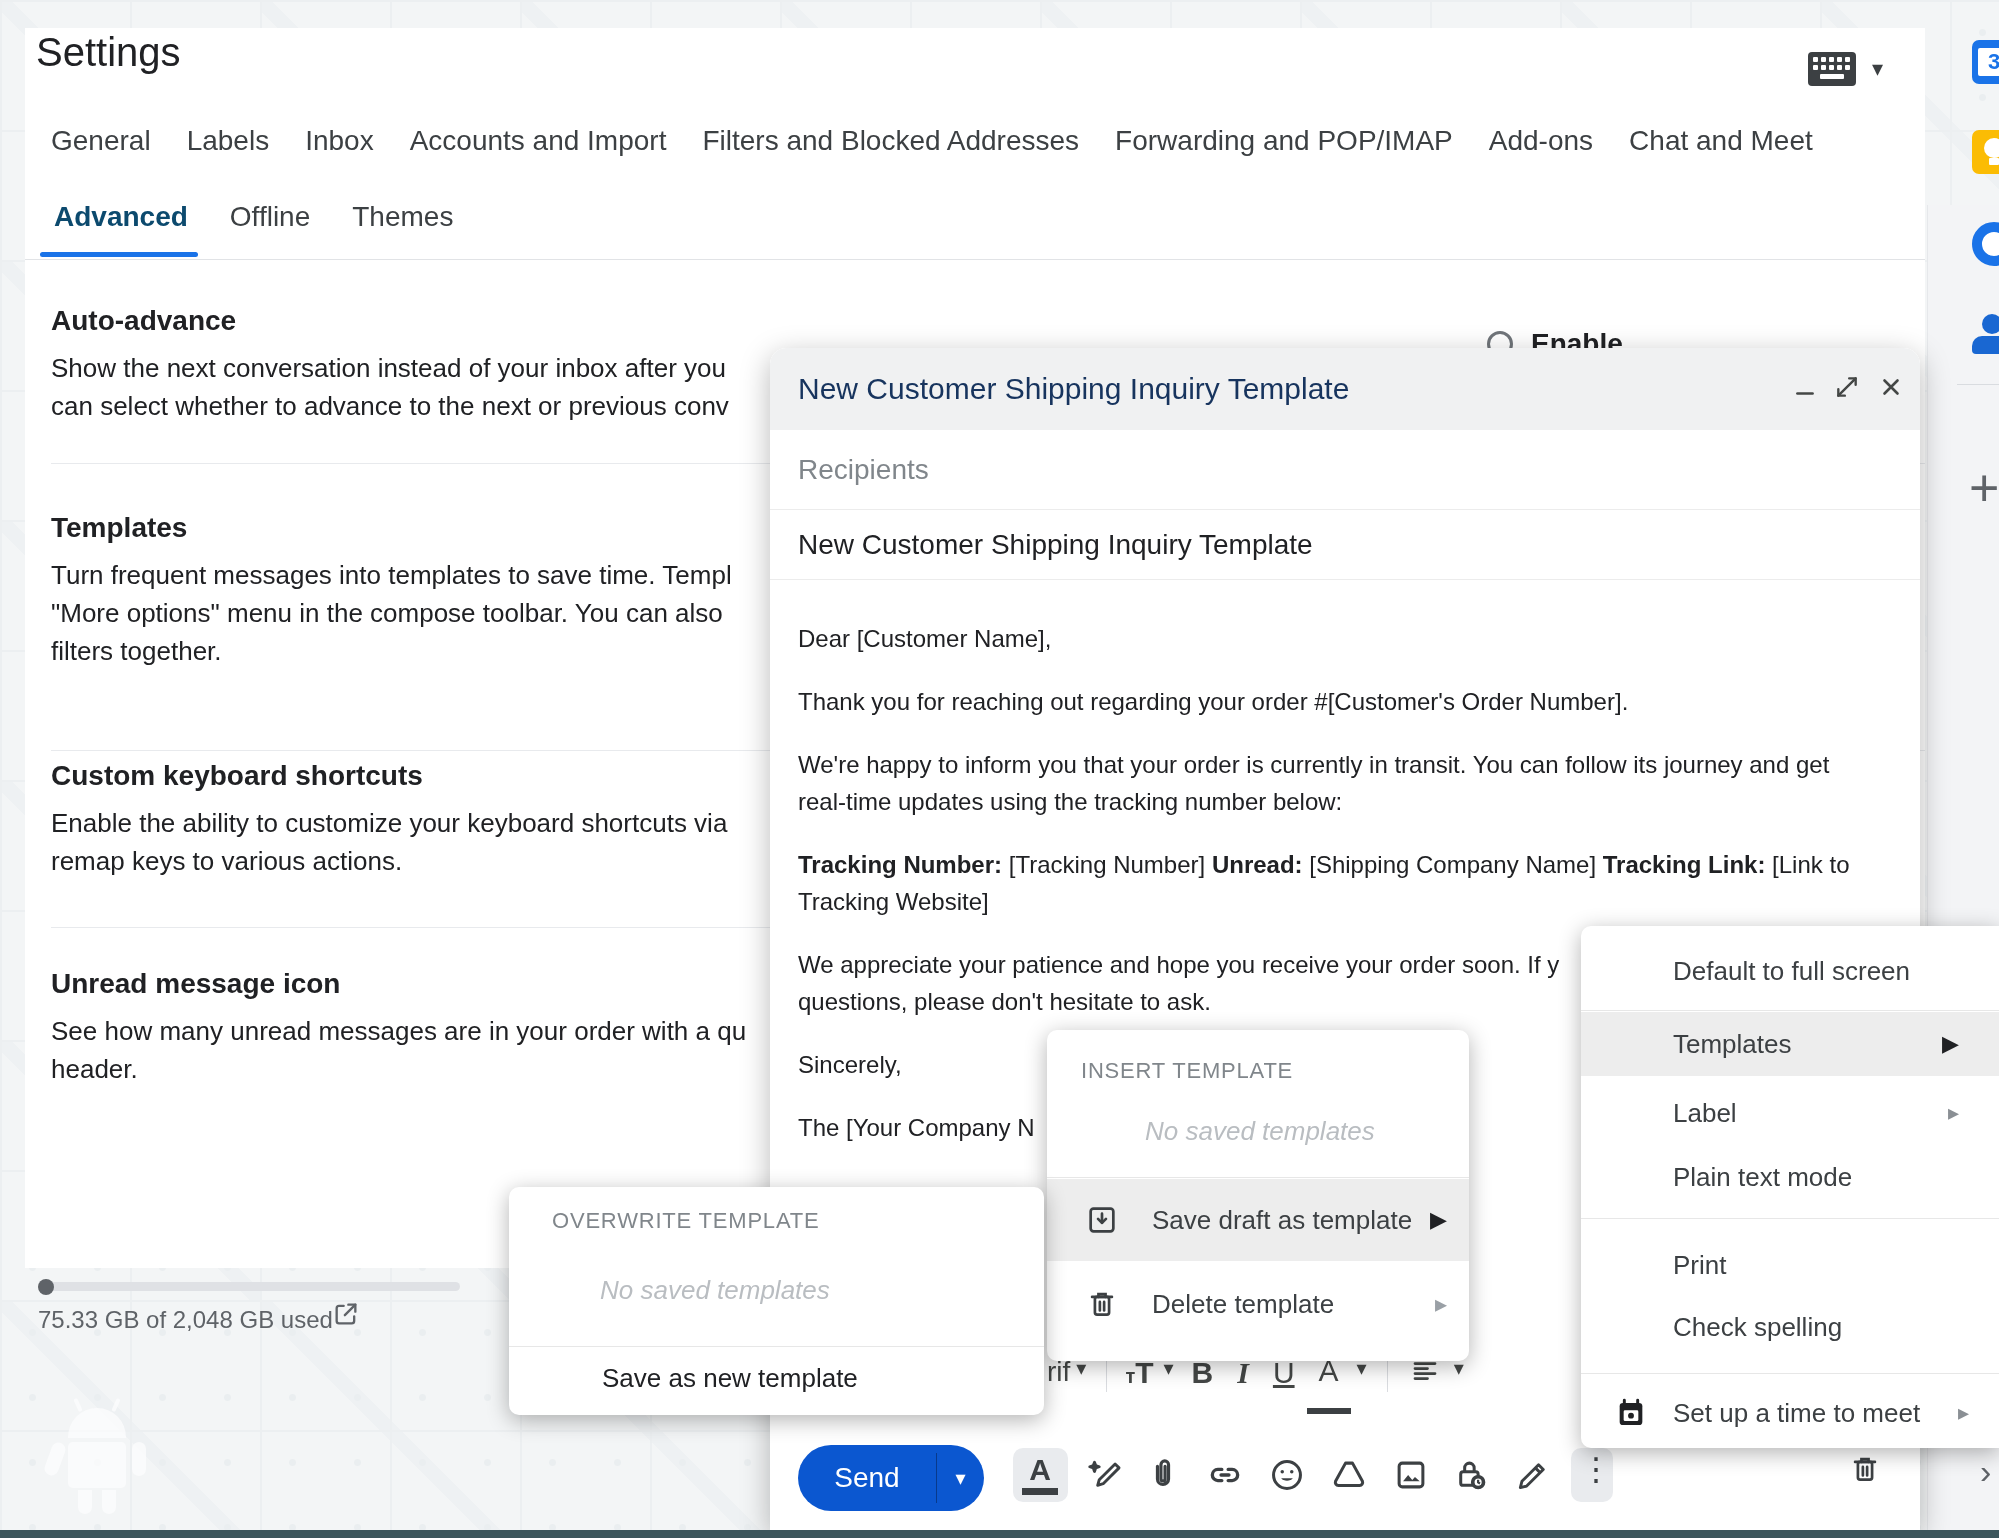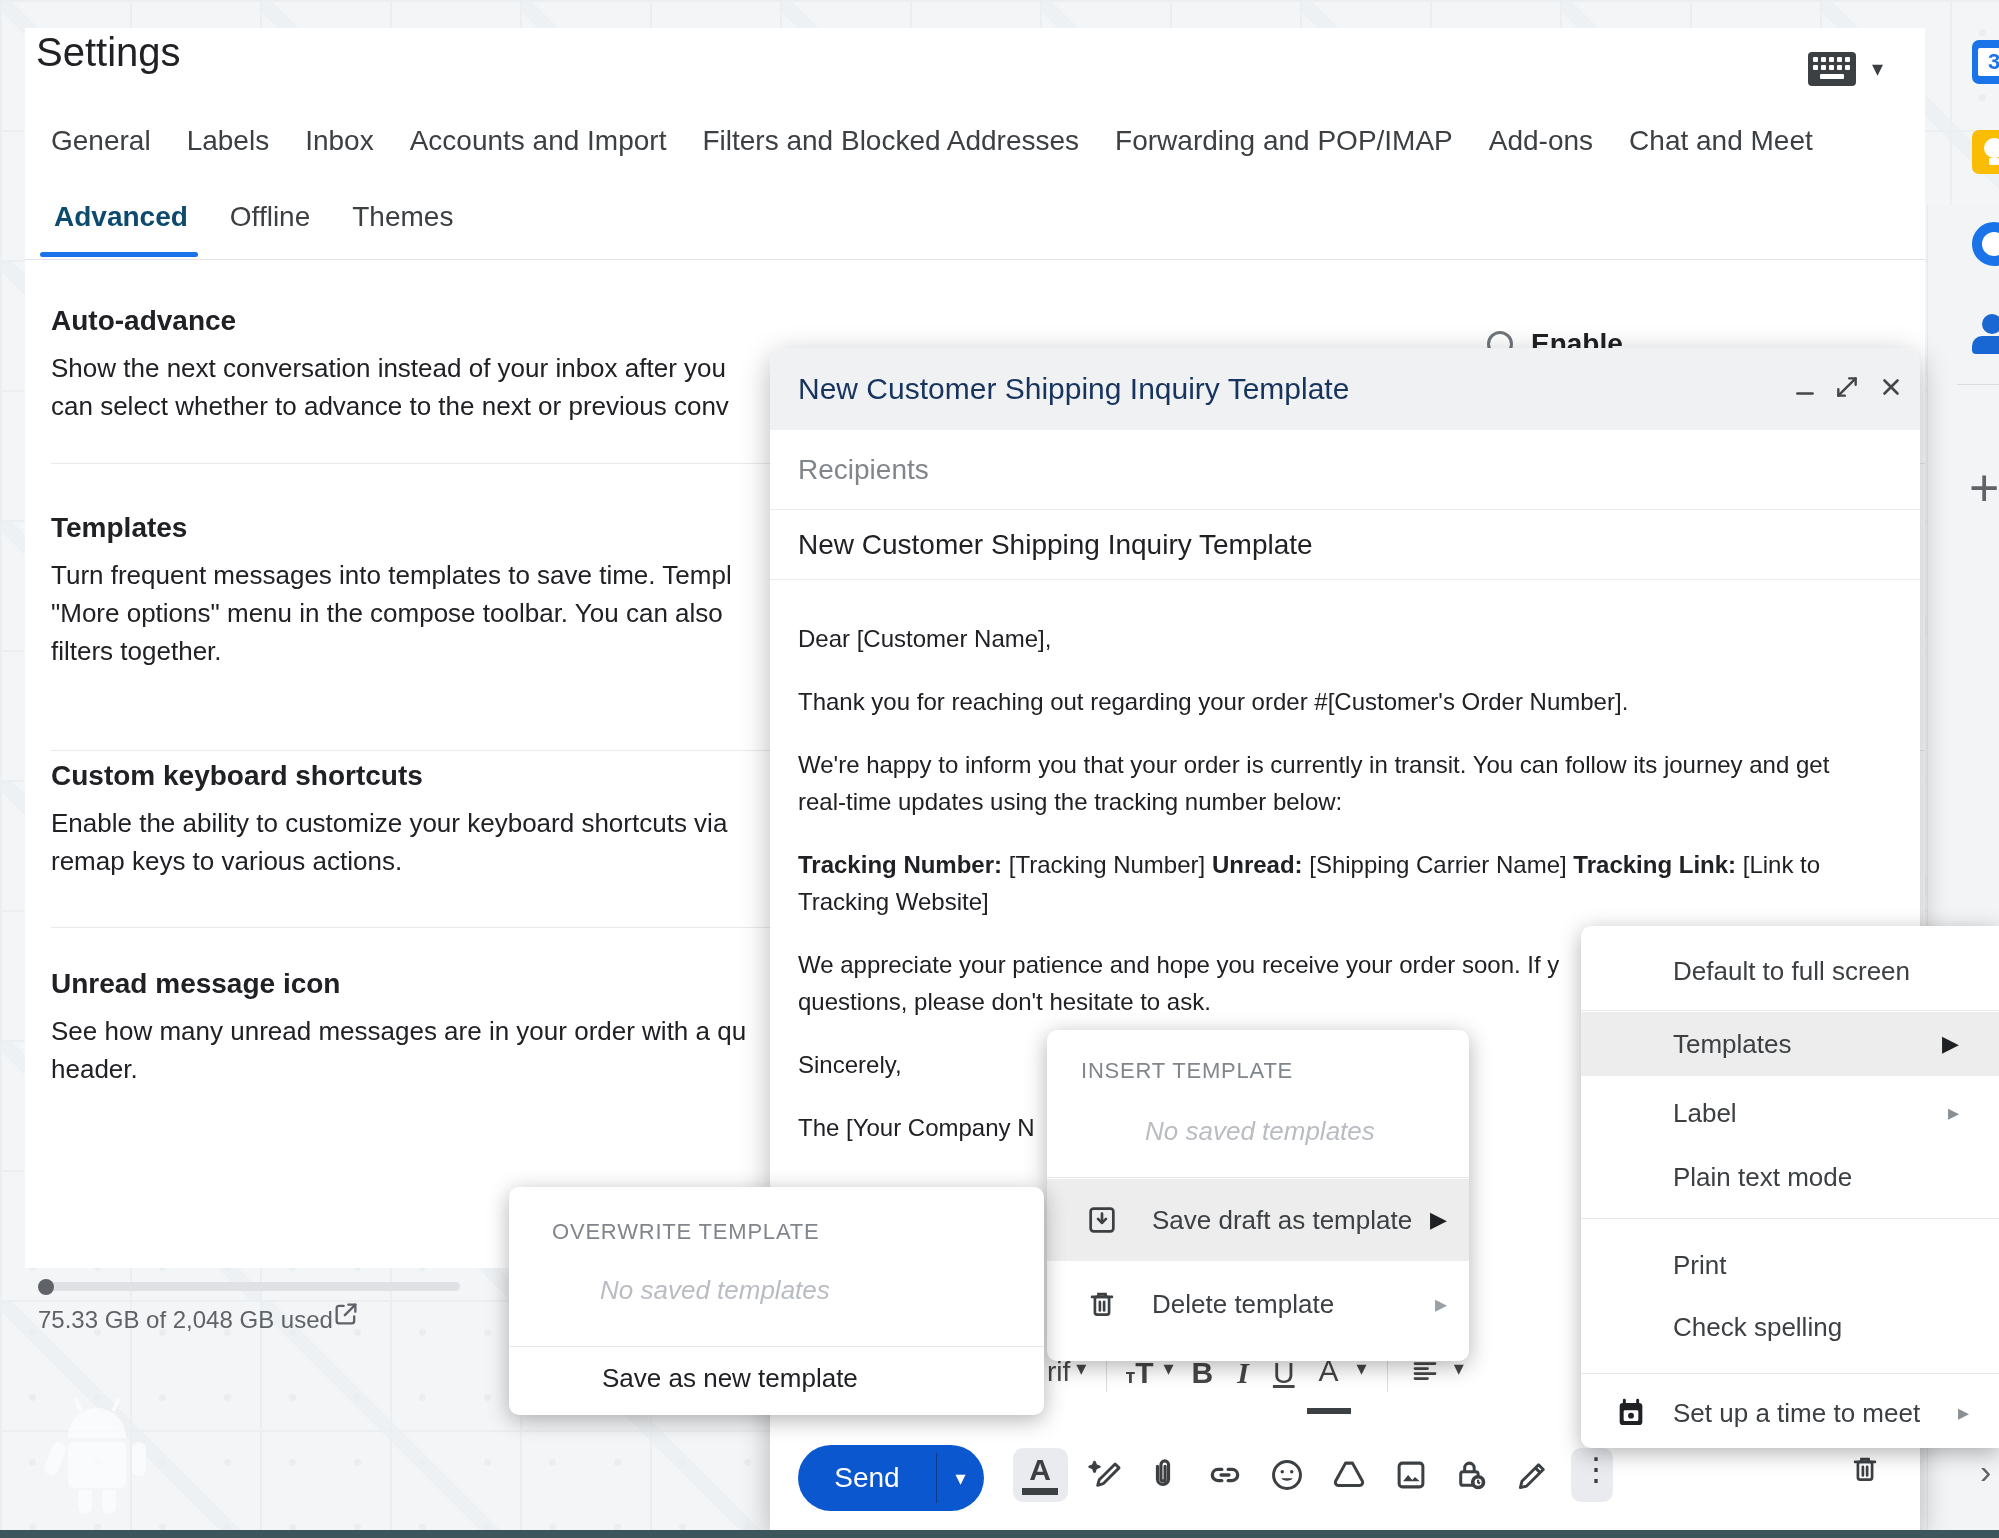--- a/index.html
+++ b/index.html
@@ -120,21 +120,21 @@
   #insert-menu .d1 { top:147px; }
   .imenu-row { position:absolute; left:0; right:0; height:82px; display:flex; align-items:center; cursor:pointer; font-size:26px; color:#3c4043; }
   #insert-row1 { top:149px; background:#ededed;text-align:right; }
   #insert-row2 { top:233px; }
   .imenu-row .ic { position:absolute; left:38px; width:34px; height:34px; color:#3c4043; }
   .imenu-row .lbl { position:absolute; left:105px; white-space:nowrap; }
   .imenu-row .arr { position:absolute; right:22px; font-size:22px; color:#202124; }
   .imenu-row .arr.gray { color:#9aa0a6; font-size:24px; }
 
   #overwrite-menu { position:absolute; left:509px; top:1187px; width:535px; height:228px; }
-  #overwrite-menu .menu-header { position:absolute; left:43px; top:32px; }
+  #overwrite-menu .menu-header { position:absolute; left:43px; top:21px; }
   #overwrite-menu .menu-empty { position:absolute; left:91px; top:88px; }
   #overwrite-menu .d1 { top:159px; }
   #overwrite-action { position:absolute; left:93px; top:176px; font-size:26px; color:#202124; cursor:pointer; white-space:nowrap; }
 
   #more-menu { position:absolute; left:1581px; top:926px; width:418px; height:522px; border-radius:10px 0 0 10px; z-index:25; }
   .mmenu-row { position:absolute; left:0; right:0; display:flex; align-items:center; cursor:pointer; font-size:26px; color:#3c4043; }
   .mmenu-row .lbl { position:absolute; left:92px; white-space:nowrap; }
   .mmenu-row .arr { position:absolute; right:40px; font-size:22px; color:#202124; }
   .mmenu-row .arr.gray { color:#8a8f94; }
   #mm-0 { top:10px; height:70px; }
@@ -294,21 +294,21 @@
     <span>Recipients</span>
   </div>
   <div id="row-subject" class="field-row">
     <span>New Customer Shipping Inquiry Template</span>
   </div>
 
   <div id="compose-body">
     <p>Dear [Customer Name],</p>
     <p>Thank you for reaching out regarding your order #[Customer's Order Number].</p>
     <p><span>We're happy to inform you that your order is currently in transit. You can follow its journey and get</span><br><span>real-time updates using the tracking number below:</span></p>
-    <p><span class="b">Tracking Number:</span><span> [Tracking Number] </span><span class="b">Unread:</span><span> [Shipping Carrier Name] </span><span class="b">Tracking Link:</span><span> [Link to</span><br><span>Tracking Website]</span></p>
+    <p><span class="b">Tracking Number:</span><span> [Tracking Number] </span><span class="b">Unread:</span><span> [Shipping Company Name] </span><span class="b">Tracking Link:</span><span> [Link to</span><br><span>Tracking Website]</span></p>
     <p><span>We appreciate your patience and hope you receive your order soon. If y</span><br><span>questions, please don't hesitate to ask.</span></p>
     <p>Sincerely,</p>
     <p>The [Your Company N</p>
   </div>
 
   <div id="fmt-toolbar">
     <span id="fmt-font">rif</span>
     <span class="fmt-caret">▾</span>
     <span class="fmt-divider"></span>
     <span class="fmt-btn" style="padding:0 4px"><span id="fmt-size-s">т</span><span id="fmt-size-b">T</span></span>

